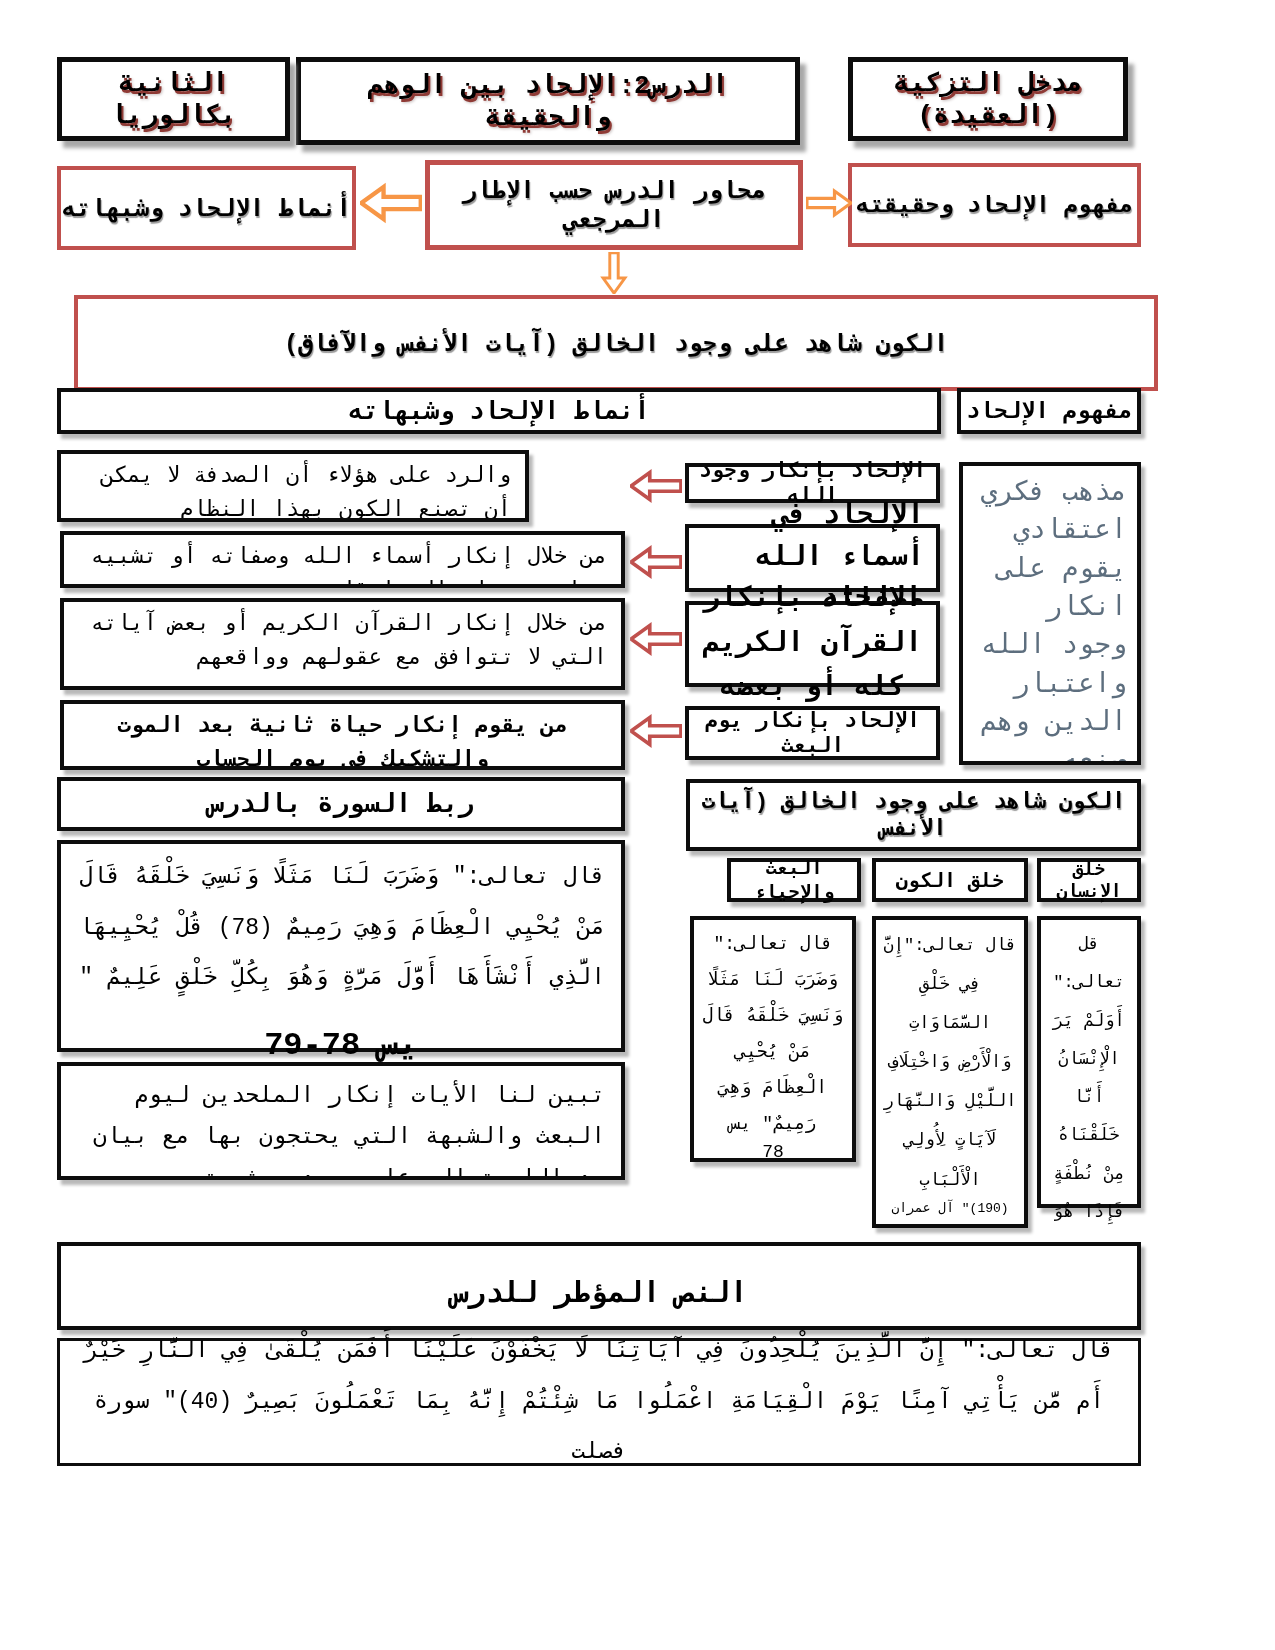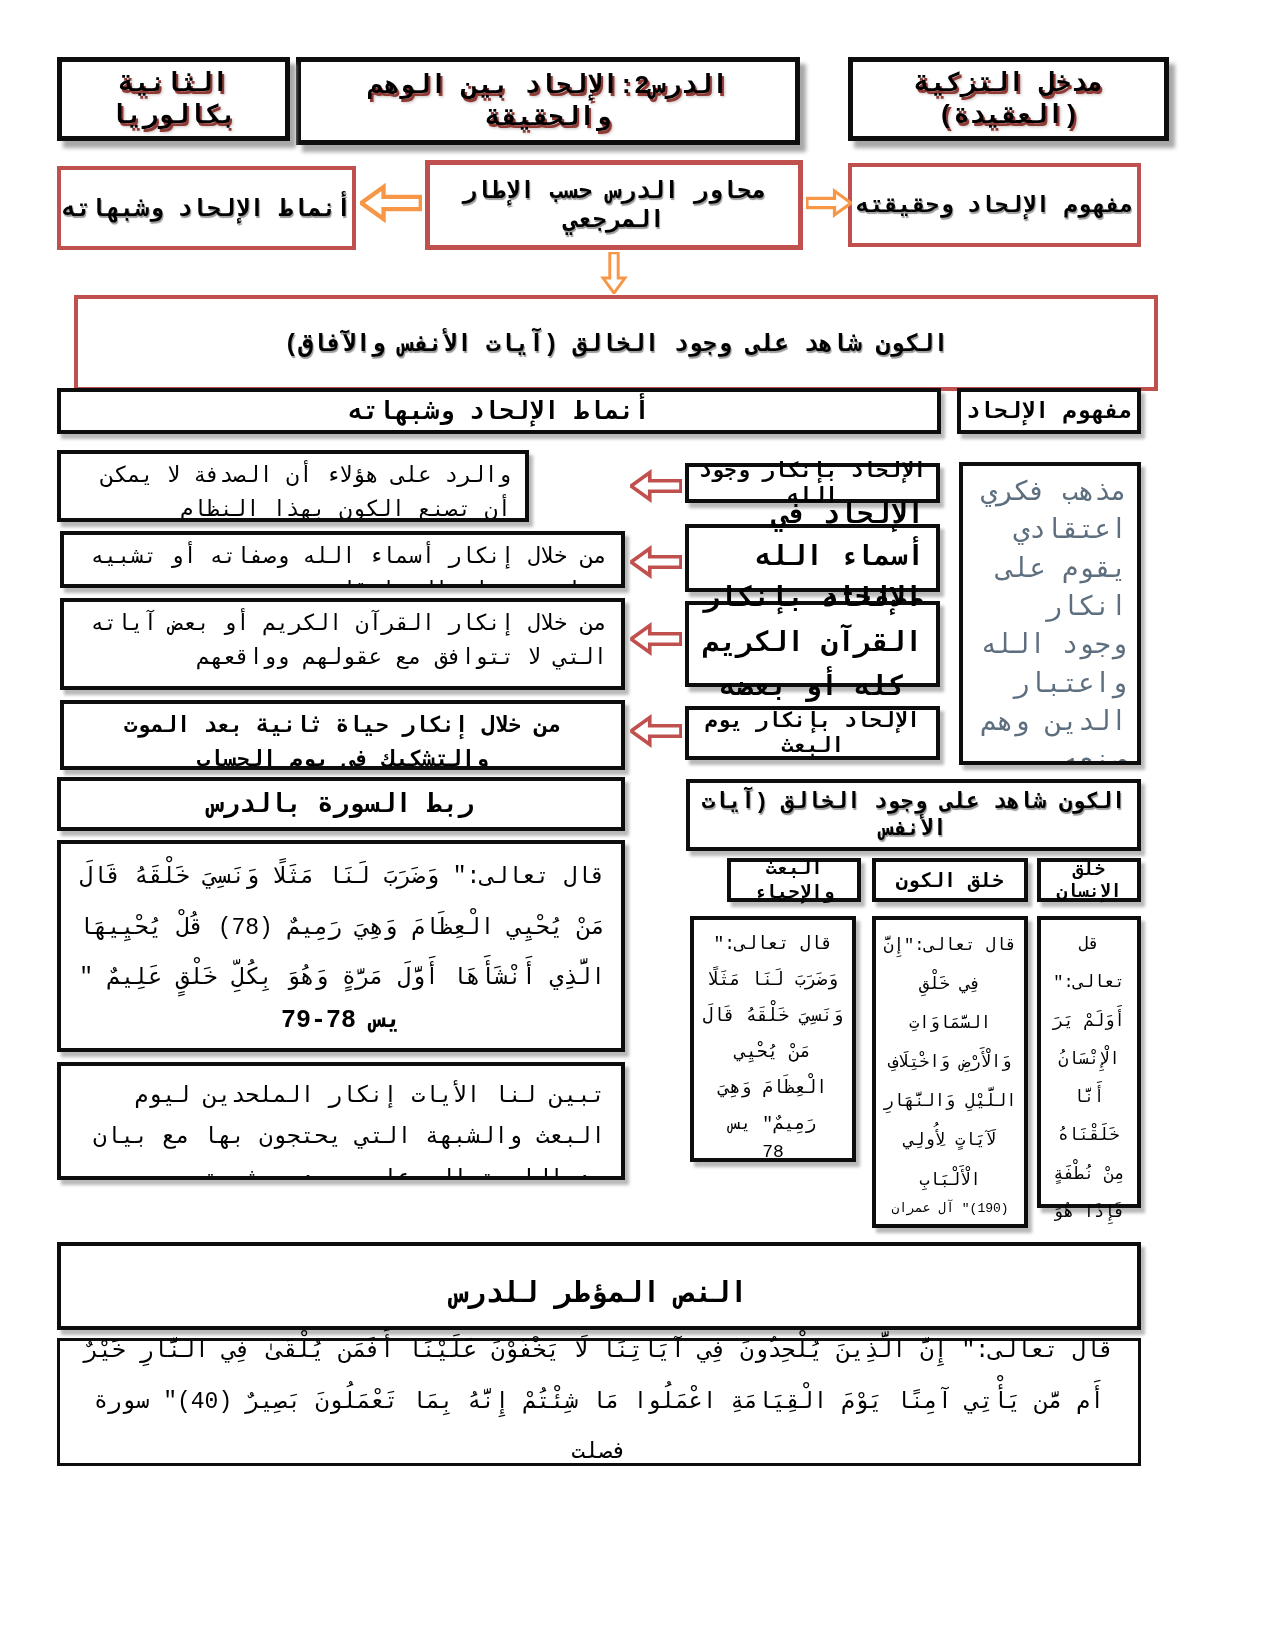--- a/index.html
+++ b/index.html
@@ -25,21 +25,21 @@
   .arrow{position:absolute;}
   .arrow svg{display:block;width:100%;height:100%;}
   .colbody{justify-content:flex-start;padding:6px 4px;}
   .ref-small{font-size:13px;}
 </style>
 </head>
 <body>
 
 <div class="page">
 
-  <div class="box hdrshadow" style="left:848px;top:57px;width:321px;height:84px">
+  <div class="box hdrshadow" style="left:848px;top:57px;width:280px;height:84px">
     <span class="ornate" style="font-size:26px">مدخل التزكية (العقيدة)</span>
   </div>
   <div class="box hdrshadow" style="left:296px;top:57px;width:504px;height:88px">
     <span class="ornate" style="font-size:26px">الدرس2:الإلحاد بين الوهم والحقيقة</span>
   </div>
   <div class="box hdrshadow" style="left:57px;top:57px;width:233px;height:84px">
     <span class="ornate" style="font-size:26px">الثانية بكالوريا</span>
   </div>
 
   <div class="box red" style="left:848px;top:163px;width:293px;height:84px">
@@ -121,30 +121,30 @@
 
   <div class="box blkshadow clip" style="left:60px;top:598px;width:565px;height:92px">
     <div class="txt reply right">من خلال إنكار القرآن الكريم أو بعض آياته التي لا تتوافق مع عقولهم وواقعهم</div>
   </div>
   <div class="arrow" style="left:630px;top:712px;width:52px;height:38px">
     <svg viewBox="0 0 100 64">
         <path d="M98 22 H38 V6 L2 32 L38 58 V42 H98 Z" fill="#fff" stroke="#c0504d" stroke-width="7"></path>
       </svg>
   </div>
   <div class="box blkshadow clip" style="left:60px;top:700px;width:565px;height:70px">
-    <div class="txt reply center b">من خلال إنكار حياة ثانية بعد الموت والتشكيك في يوم الحساب</div>
+    <div class="txt reply center b">من يقوم إنكار حياة ثانية بعد الموت والتشكيك في يوم الحساب</div>
   </div>
 
   <div class="box blkshadow" style="left:57px;top:777px;width:568px;height:54px">
     <span class="b" style="font-size:26px">ربط السورة بالدرس</span>
   </div>
 
   <div class="box blkshadow col" style="left:57px;top:840px;width:568px;height:212px;justify-content:flex-start">
     <div class="txt right quran" style="font-size:23px;padding:8px 16px 0 16px">قال تعالى:" وَضَرَبَ لَنَا مَثَلًا وَنَسِيَ خَلْقَهُ قَالَ مَنْ يُحْيِي الْعِظَامَ وَهِيَ رَمِيمٌ (78) قُلْ يُحْيِيهَا الَّذِي أَنْشَأَهَا أَوَّلَ مَرَّةٍ وَهُوَ بِكُلِّ خَلْقٍ عَلِيمٌ "</div>
-    <div class="txt center b" style="font-size:25px;margin-top:0">يس 78-79</div>
+    <div class="txt center b" style="font-size:32px;margin-top:20px">يس 78-79</div>
   </div>
 
   <div class="box blkshadow clip" style="left:57px;top:1062px;width:568px;height:118px">
     <div class="txt right" style="font-size:23px;line-height:1.8;padding:10px 16px">تبين لنا الأيات إنكار الملحدين ليوم البعث والشبهة التي يحتجون بها مع بيان رد الله تعالى عليهم ودحض شبهتهم</div>
   </div>
 
   <div class="box blkshadow" style="left:686px;top:779px;width:455px;height:72px">
     <span class="callig" style="font-size:22px">الكون شاهد على وجود الخالق (آيات الأنفس</span>
   </div>
 

